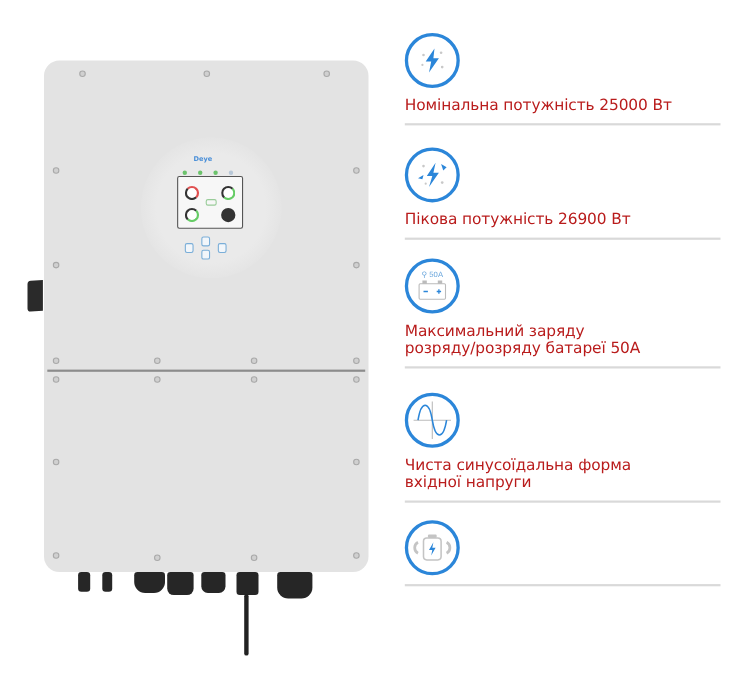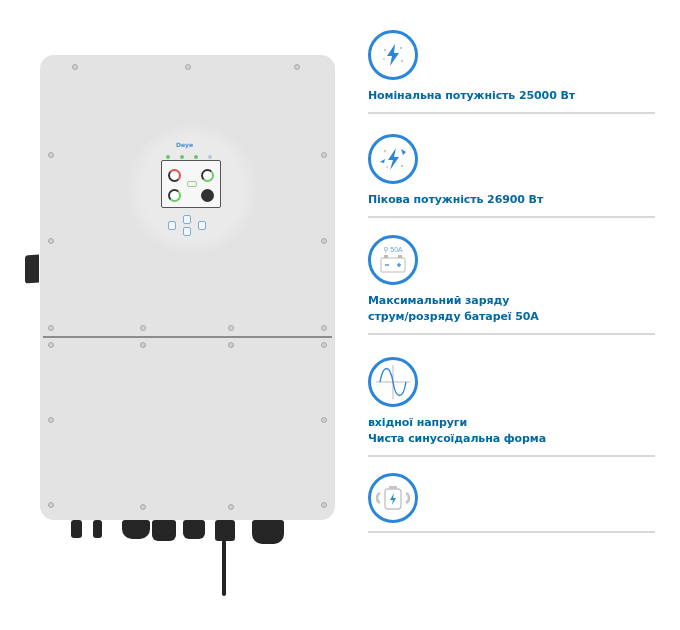--- a/index.html
+++ b/index.html
@@ -44,21 +44,21 @@
   
   .features { position: absolute; left: 368px; top: 30px; width: 290px; }
   .feature { position: relative; }
   .feature .icon-ring {
     width: 50px; height: 50px; border-radius: 50%;
     border: 3px solid #2b86d9; background: #ffffff;
     display: flex; align-items: center; justify-content: center;
   }
   .feature .label {
     font-family: "DejaVu Sans", "Liberation Sans", sans-serif;
-    font-weight: bold; font-size: 11px; line-height: 16px; color: #0369a1;
+    font-weight: normal; font-size: 14px; line-height: 16px; color: #b91c1c;
     margin-top: 8px; letter-spacing: -0.1px;
   }
   .feature .rule { height: 2px; background: #d9d9d9; margin-top: 8px; width: 287px; }
   .f1 { position: absolute; top: 0; }
   .f2 { position: absolute; top: 104px; }
   .f3 { position: absolute; top: 205px; }
   .f4 { position: absolute; top: 327px; }
   .f5 { position: absolute; top: 443px; }
 </style>
 </head>
@@ -162,36 +162,36 @@
         <rect x="6" y="16" width="24" height="14" rx="1" fill="none" stroke="#bbbbbb" stroke-width="1"></rect>
         <rect x="9" y="13" width="4" height="3" fill="#bbbbbb"></rect>
           <rect x="23" y="13" width="4" height="3" fill="#bbbbbb"></rect>
         <line x1="10" y1="23" x2="14" y2="23" stroke="#2b86d9" stroke-width="1.2"></line>
         <line x1="22" y1="23" x2="26" y2="23" stroke="#2b86d9" stroke-width="1.2"></line>
         <line x1="24" y1="21" x2="24" y2="25" stroke="#2b86d9" stroke-width="1.2"></line>
       </svg>
     </div>
     <div class="label">
       <div>Максимальний заряду</div>
-      <div>струм/розряду батареї 50А</div>
+      <div>розряду/розряду батареї 50А</div>
     </div>
     <div class="rule"></div>
   </div>
 
   <div class="feature f4">
     <div class="icon-ring">
       <svg width="40" height="40" viewBox="0 0 40 40">
         <line x1="3" y1="20" x2="37" y2="20" stroke="#bbbbbb" stroke-width="1"></line>
         <line x1="20" y1="3" x2="20" y2="37" stroke="#bbbbbb" stroke-width="1"></line>
         <path d="M7 20 C 10 2, 17 2, 20 20 C 23 38, 30 38, 33 20" fill="none" stroke="#2b86d9" stroke-width="1.4"></path>
       </svg>
     </div>
     <div class="label">
+      <div>Чиста синусоїдальна форма</div>
       <div>вхідної напруги</div>
-      <div>Чиста синусоїдальна форма</div>
     </div>
     <div class="rule"></div>
   </div>
 
   <div class="feature f5">
     <div class="icon-ring">
       <svg width="38" height="38" viewBox="0 0 38 38">
         <path d="M6 14 C 2 16, 2 22, 6 24" fill="none" stroke="#c4c4c4" stroke-width="2.5"></path>
         <path d="M32 14 C 36 16, 36 22, 32 24" fill="none" stroke="#c4c4c4" stroke-width="2.5"></path>
         <rect x="11" y="10" width="16" height="20" rx="3" fill="#ffffff" stroke="#c4c4c4" stroke-width="1.4"></rect>

